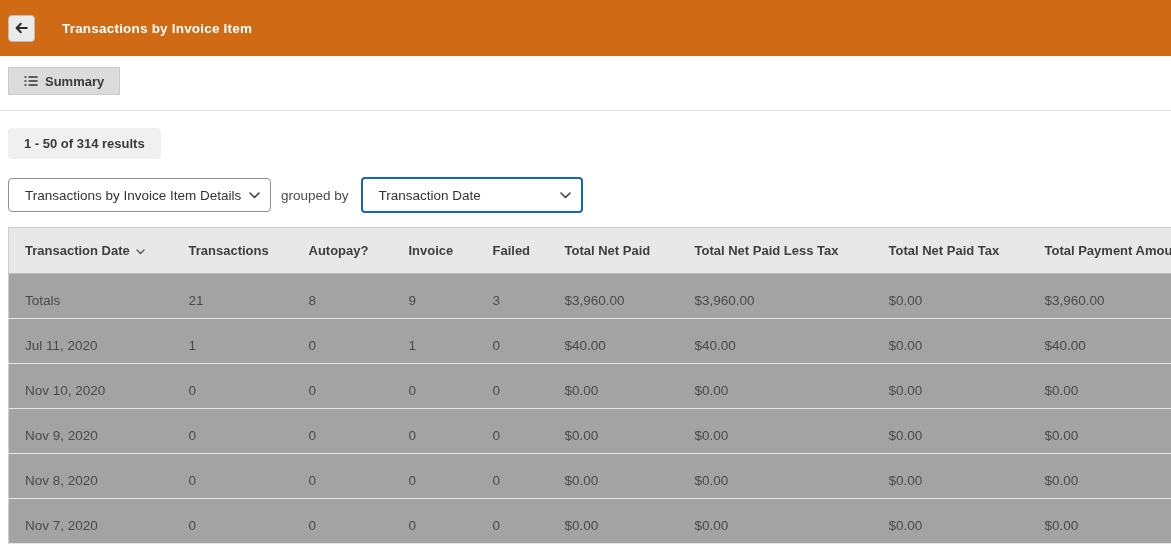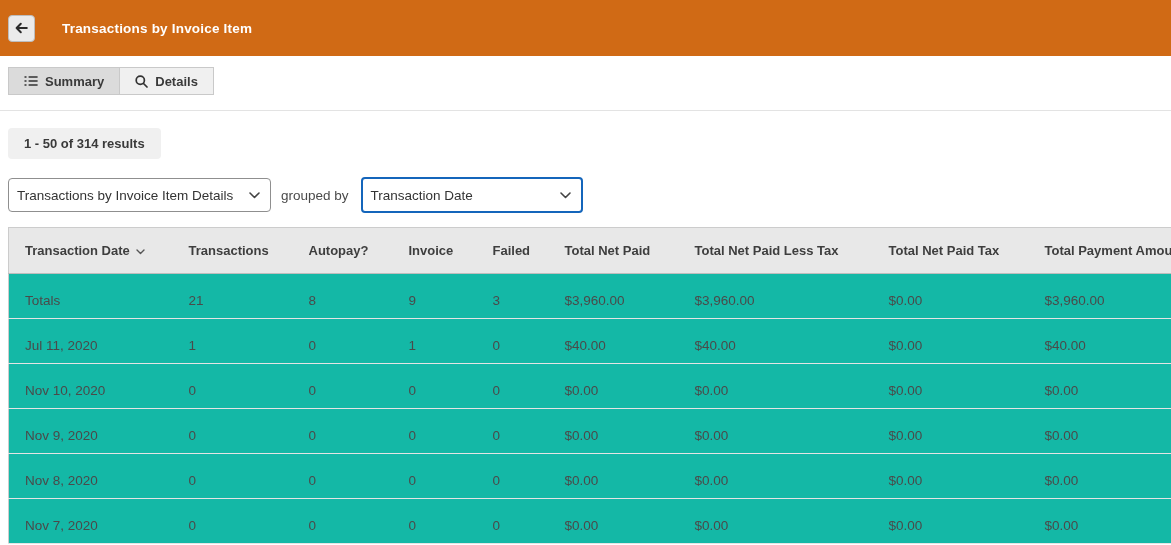--- a/index.html
+++ b/index.html
@@ -32,21 +32,21 @@
   
   .results-badge {
     display:inline-block; margin:17px 0 0 8px; background:#F0F0F0; border-radius:4px;
     padding:8px 16px; font-size:13px; font-weight:700; color:#3A3A3A;
   }
 
   
   .filter-row { display:flex; align-items:center; margin:18px 0 0 8px; }
   .select {
     display:flex; align-items:center; justify-content:space-between; background:#fff;
-    border:1px solid #8F8F8F; border-radius:4px; height:34px; padding:0 10px 0 8px;
+    border:1px solid #8F8F8F; border-radius:4px; height:34px; padding:0 10px 0 16px;
     font-size:13.5px; color:#333; cursor:pointer; white-space:nowrap;
   }
   .select-report { width:263px; }
   .select-group { width:222px; height:36px; border:2px solid #1465BB; }
   .grouped-by { font-size:13.5px; color:#4A4A4A; margin:0 12px 0 10px;text-align:center; }
 
   
   .table-wrap { margin:14px 0 0 8px; width:1163px; overflow:hidden; }
   table {
     border-collapse:collapse; table-layout:fixed; width:1214px;
@@ -55,21 +55,21 @@
   col.c1{width:164px} col.c2{width:120px} col.c3{width:100px} col.c4{width:84px}
   col.c5{width:72px}  col.c6{width:130px} col.c7{width:194px} col.c8{width:156px} col.c9{width:194px}
   thead th {
     background:#E8E8E8; height:46px; text-align:left; padding:0 0 0 16px;
     font-size:13px; font-weight:600; color:#3E3E3E; border-bottom:1px solid #BDBDBD;
     white-space:nowrap; overflow:hidden; cursor:pointer;
   }
   thead th .sortchev { margin-left:6px; }
   tbody td {
     height:45px; padding:8px 0 0 16px; font-size:13.5px; color:#4A4A4A;
-    border-bottom:1px solid #E4E4E4; background:#14b8a6; white-space:nowrap; overflow:hidden;margin-top:41px;
+    border-bottom:1px solid #E4E4E4; background:#a3a3a3; white-space:nowrap; overflow:hidden;margin-top:41px;
   }
 </style>
 </head>
 <body>
 
 
 
 
 <div class="appbar">
   <div class="back-btn">
@@ -87,29 +87,20 @@
   <div class="tab active">
     <span class="ticon">
       <svg width="14" height="12" viewBox="0 0 14 12">
           <g stroke="#333" stroke-width="1.6">
             <path d="M4.6 2h9M4.6 6h9M4.6 10h9"></path>
             <path d="M.5 2h2M.5 6h2M.5 10h2"></path>
           </g>
         </svg>
     </span>
     <span>Summary</span>
-  </div>
-  <div class="tab">
-    <span class="ticon">
-      <svg width="13" height="13" viewBox="0 0 13 13">
-          <circle cx="5.3" cy="5.3" r="4.1" fill="none" stroke="#333" stroke-width="1.7"></circle>
-          <path d="M8.5 8.5L12 12" stroke="#333" stroke-width="1.7" stroke-linecap="round"></path>
-        </svg>
-    </span>
-    <span>Details</span>
   </div>
 </div>
 
 <div class="divider"></div>
 
 
 <div class="results-badge">1 - 50 of 314 results</div>
 
 
 <div class="filter-row">

